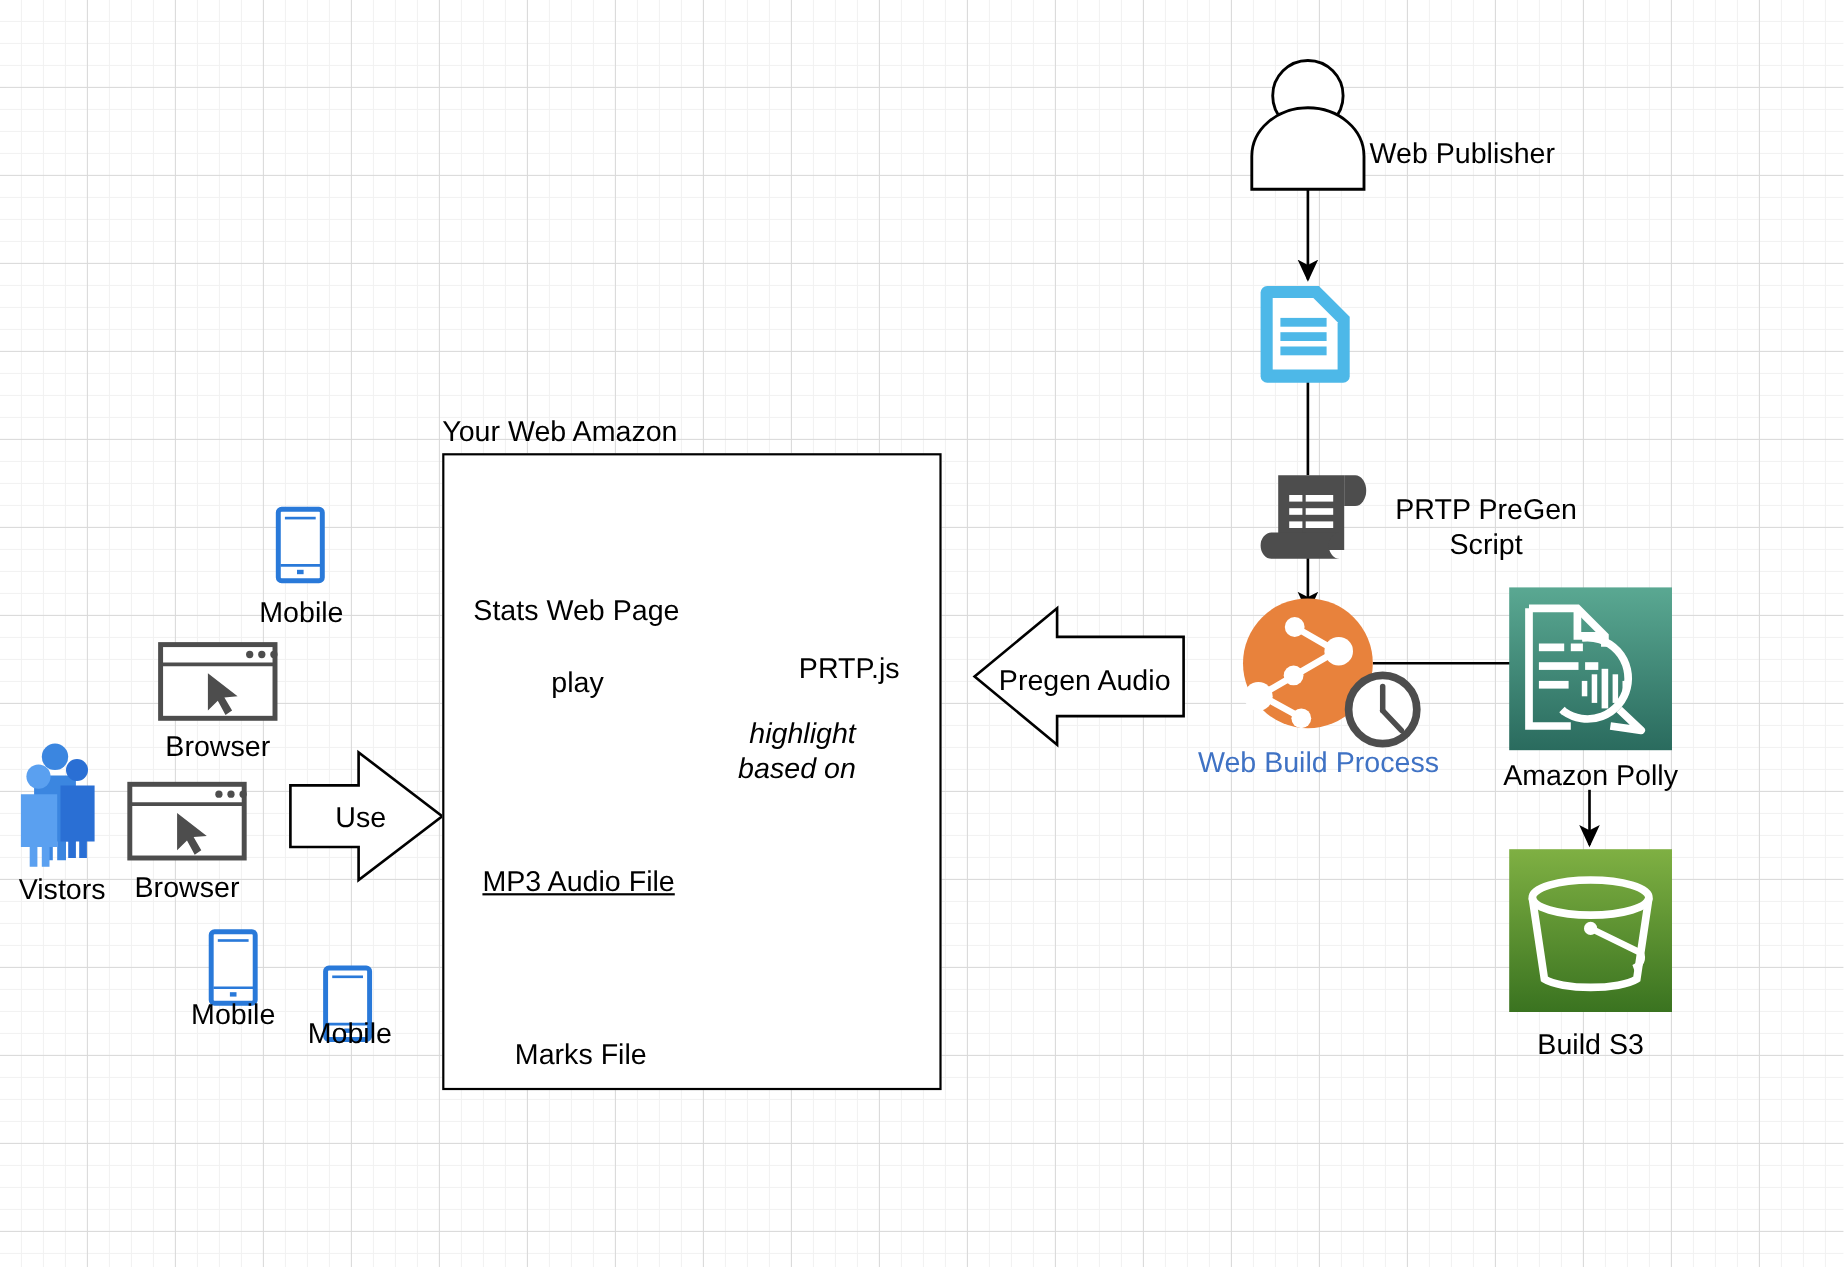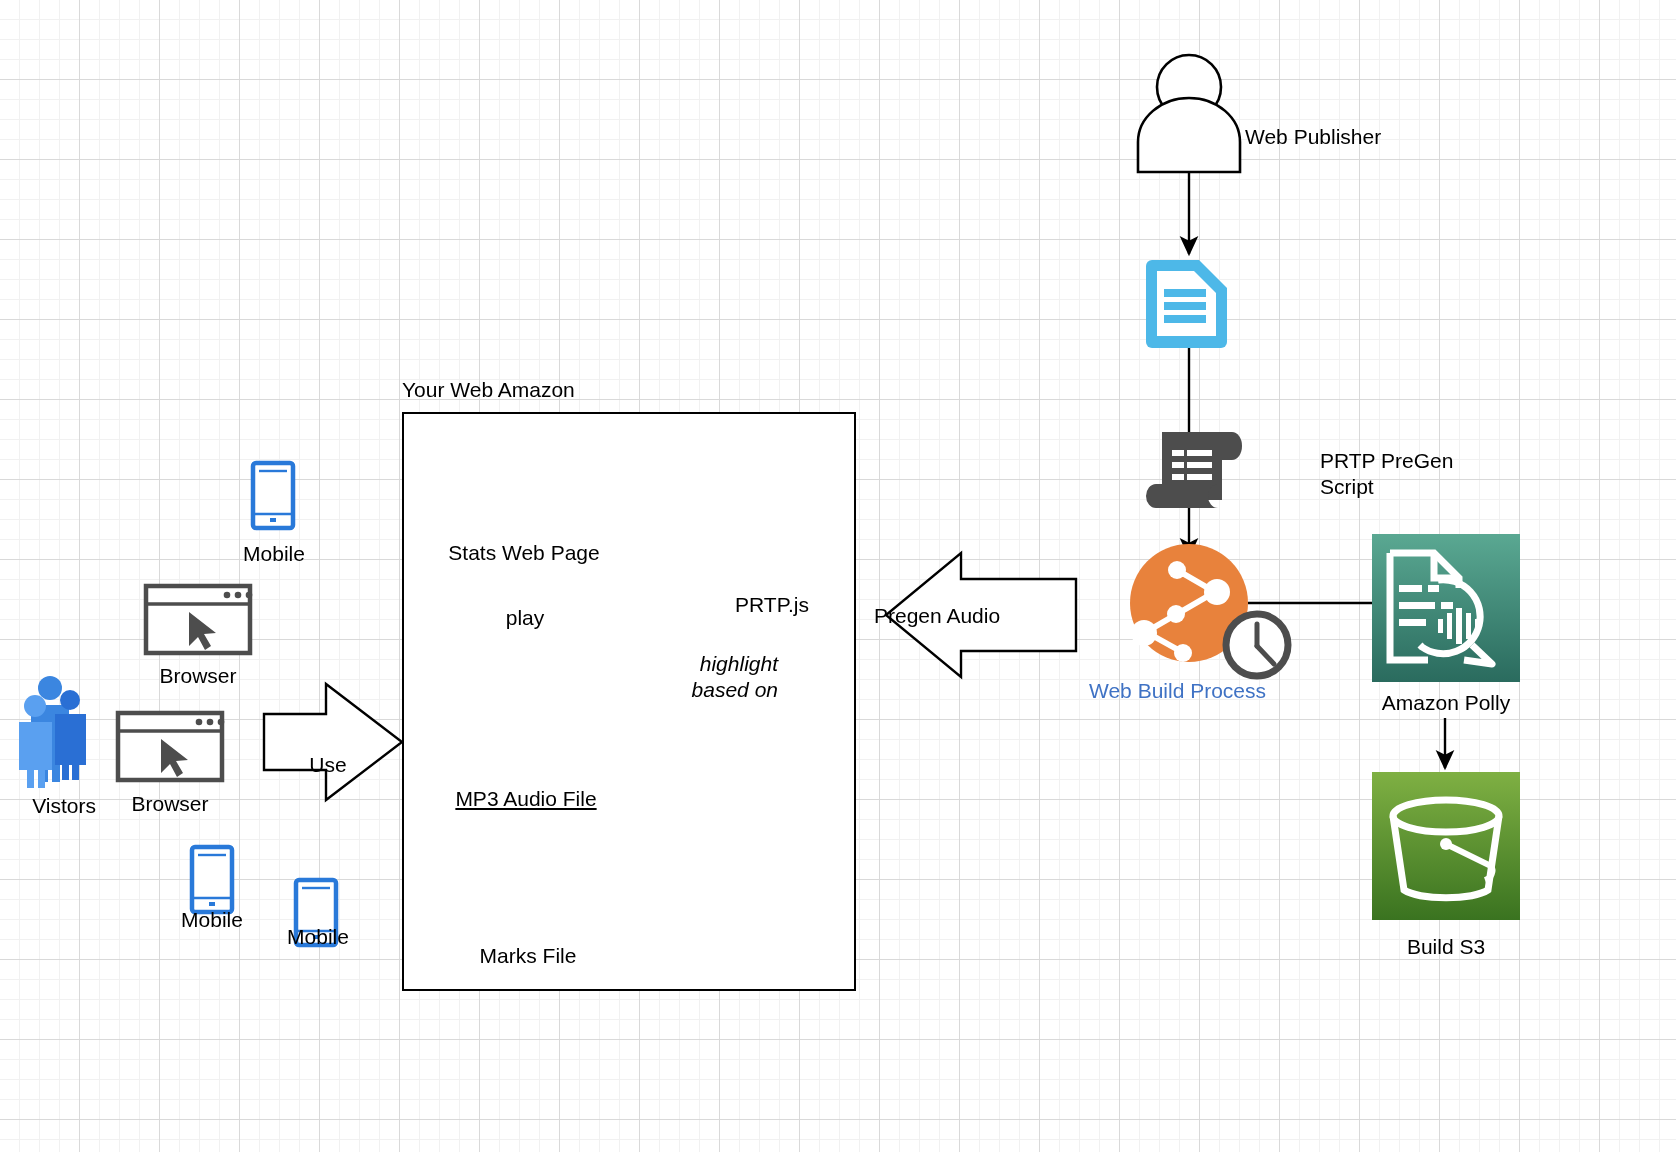--- a/index.html
+++ b/index.html
@@ -19,21 +19,21 @@
     background-image:
       linear-gradient(to right, #d9d9d9 1px, transparent 1px),
       linear-gradient(to bottom, #d9d9d9 1px, transparent 1px),
       linear-gradient(to right, #f1f1f1 1px, transparent 1px),
       linear-gradient(to bottom, #f1f1f1 1px, transparent 1px);
     background-size: 80px 80px, 80px 80px, 20px 20px, 20px 20px;
     background-position: -1px -1px, -1px -1px, -1px -1px, -1px -1px;
   }
   .label {
     position: absolute;
-    font-size: 21px;
+    font-size: 26px;
     color: #000000;
     line-height: 1.22;
     white-space: pre;
     text-align: center;
   }
   .label.blue { color: #3f72c4; }
   .svg-layer {
     position: absolute;
     left: 0; top: 0;
     width: 1676px;
@@ -250,21 +250,21 @@
     </g>
   </svg>
 
   <div class="server-box" style="left:402px; top:412px; width:450px; height:575px;"></div>
 
   <div class="label" style="left:402px; top:377px; width:205px; text-align:left;">Your Web Amazon</div>
 
   <div class="label" style="left:1245px; top:124px; width:220px; text-align:left;">Web Publisher</div>
 
 
-  <div class="label" style="left:1320px; top:448px; width:190px; text-align:left;">PRTP PreGen
+  <div class="label" style="left:1256px; top:448px; width:190px; text-align:center;">PRTP PreGen
 Script</div>
 
   <div class="label blue" style="left:1089px; top:678px; width:200px; text-align:left;">Web Build Process</div>
 
   <div class="label" style="left:1346px; top:690px; width:200px; text-align:center;">Amazon Polly</div>
 
   <div class="label" style="left:1346px; top:934px; width:200px; text-align:center;">Build S3</div>
 
   <div class="label" style="left:424px; top:540px; width:200px; text-align:center;">Stats Web Page</div>
 
@@ -272,23 +272,23 @@
 
   <div class="label" style="left:426px; top:786px; width:200px; text-align:center;text-decoration:underline;">MP3 Audio File</div>
 
   <div class="label" style="left:450px; top:943px; width:156px; text-align:center;">Marks File</div>
 
   <div class="label" style="left:482px; top:605px; width:86px; text-align:center;">play</div>
 
   <div class="label" style="left:640px; top:651px; width:138px; text-align:right;font-style:italic;">highlight
 based on</div>
 
-  <div class="label" style="left:874px; top:603px; width:160px; text-align:left;">Pregen Audio</div>
-
-  <div class="label" style="left:288px; top:728px; width:80px; text-align:center;margin-top:24px;">Use</div>
+  <div class="label" style="left:908px; top:603px; width:160px; text-align:left;">Pregen Audio</div>
+
+  <div class="label" style="left:288px; top:728px; width:80px; text-align:center;">Use</div>
 
   <div class="label" style="left:0px; top:793px; width:96px; text-align:right;">Vistors</div>
 
   <div class="label" style="left:213px; top:541px; width:122px; text-align:center;">Mobile</div>
 
   <div class="label" style="left:137px; top:663px; width:122px; text-align:center;">Browser</div>
 
   <div class="label" style="left:109px; top:791px; width:122px; text-align:center;">Browser</div>
 
   <div class="label" style="left:151px; top:907px; width:122px; text-align:center;">Mobile</div>

